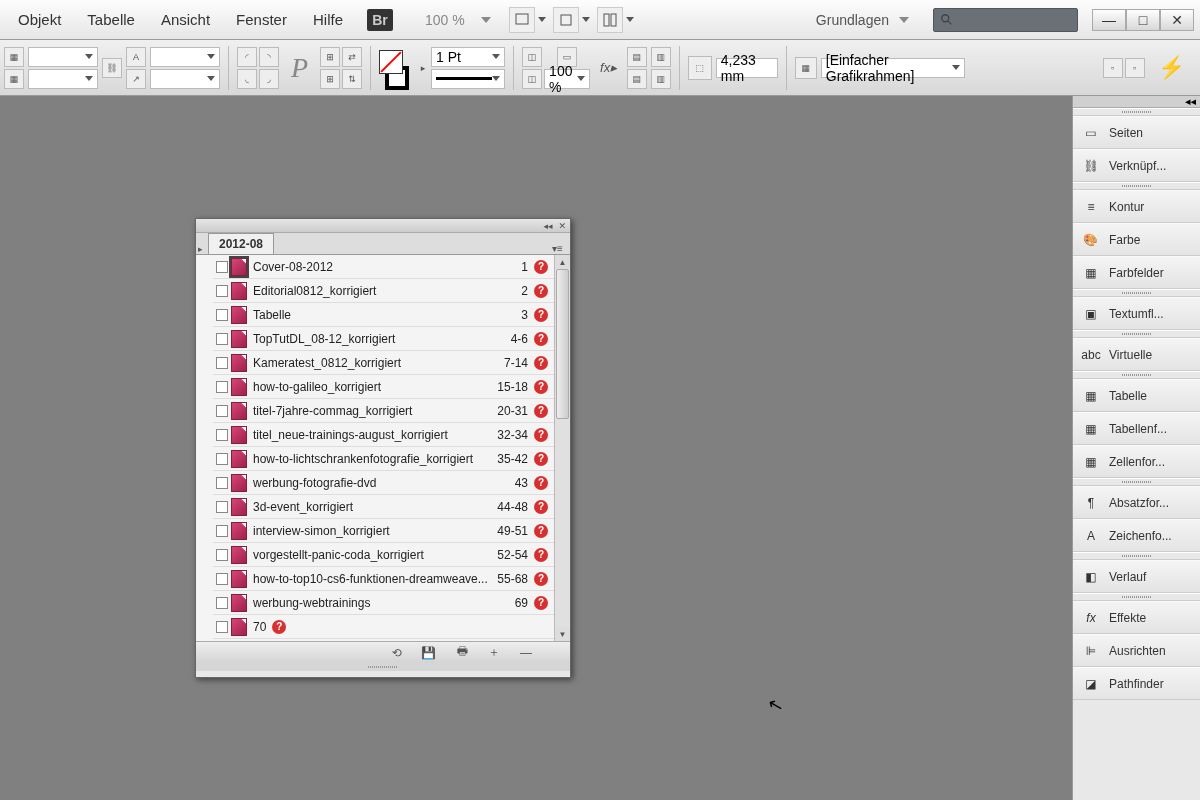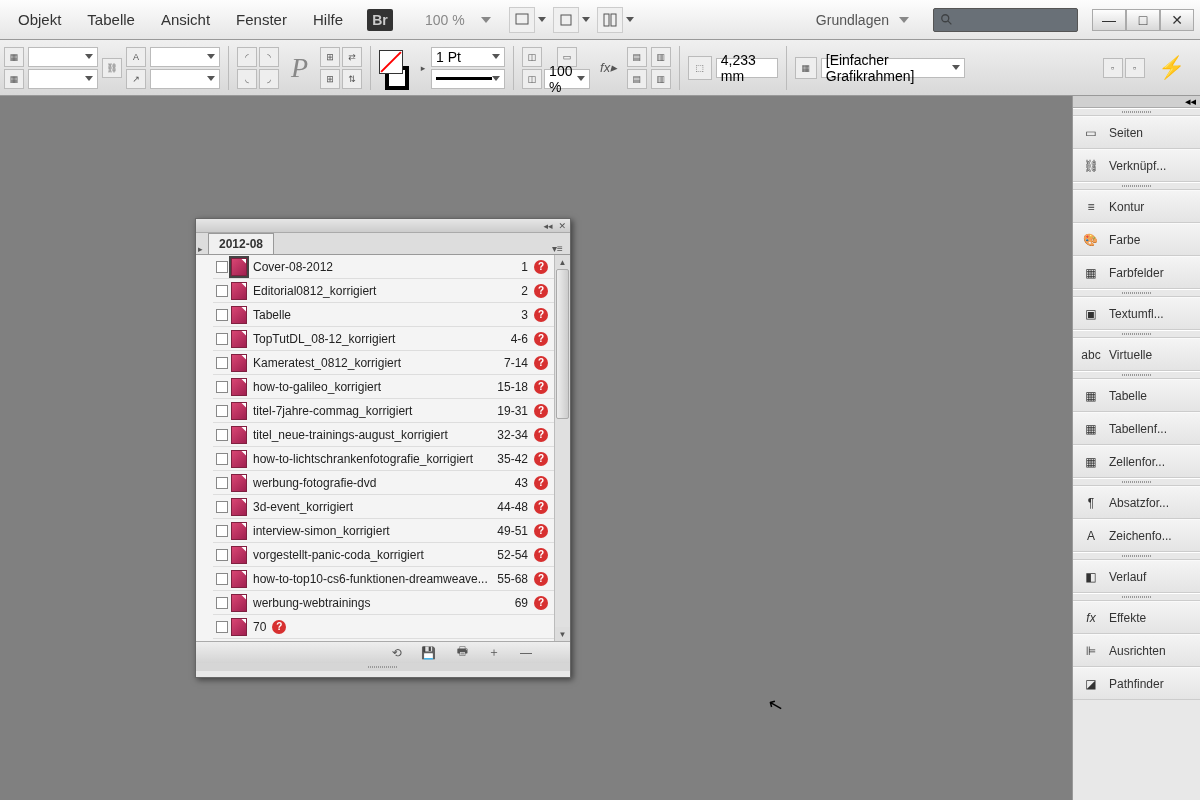--- a/index.html
+++ b/index.html
@@ -367,21 +367,21 @@
           <div class="cb"></div>
           <div class="doc"></div>
           <div class="nm">how-to-galileo_korrigiert</div>
           <div class="pg">15-18</div>
           <div class="q">?</div>
         </div>
         <div class="row">
           <div class="cb"></div>
           <div class="doc"></div>
           <div class="nm">titel-7jahre-commag_korrigiert</div>
-          <div class="pg">19-31</div>
+          <div class="pg">20-31</div>
           <div class="q">?</div>
         </div>
         <div class="row">
           <div class="cb"></div>
           <div class="doc"></div>
           <div class="nm">titel_neue-trainings-august_korrigiert</div>
           <div class="pg">32-34</div>
           <div class="q">?</div>
         </div>
         <div class="row">

